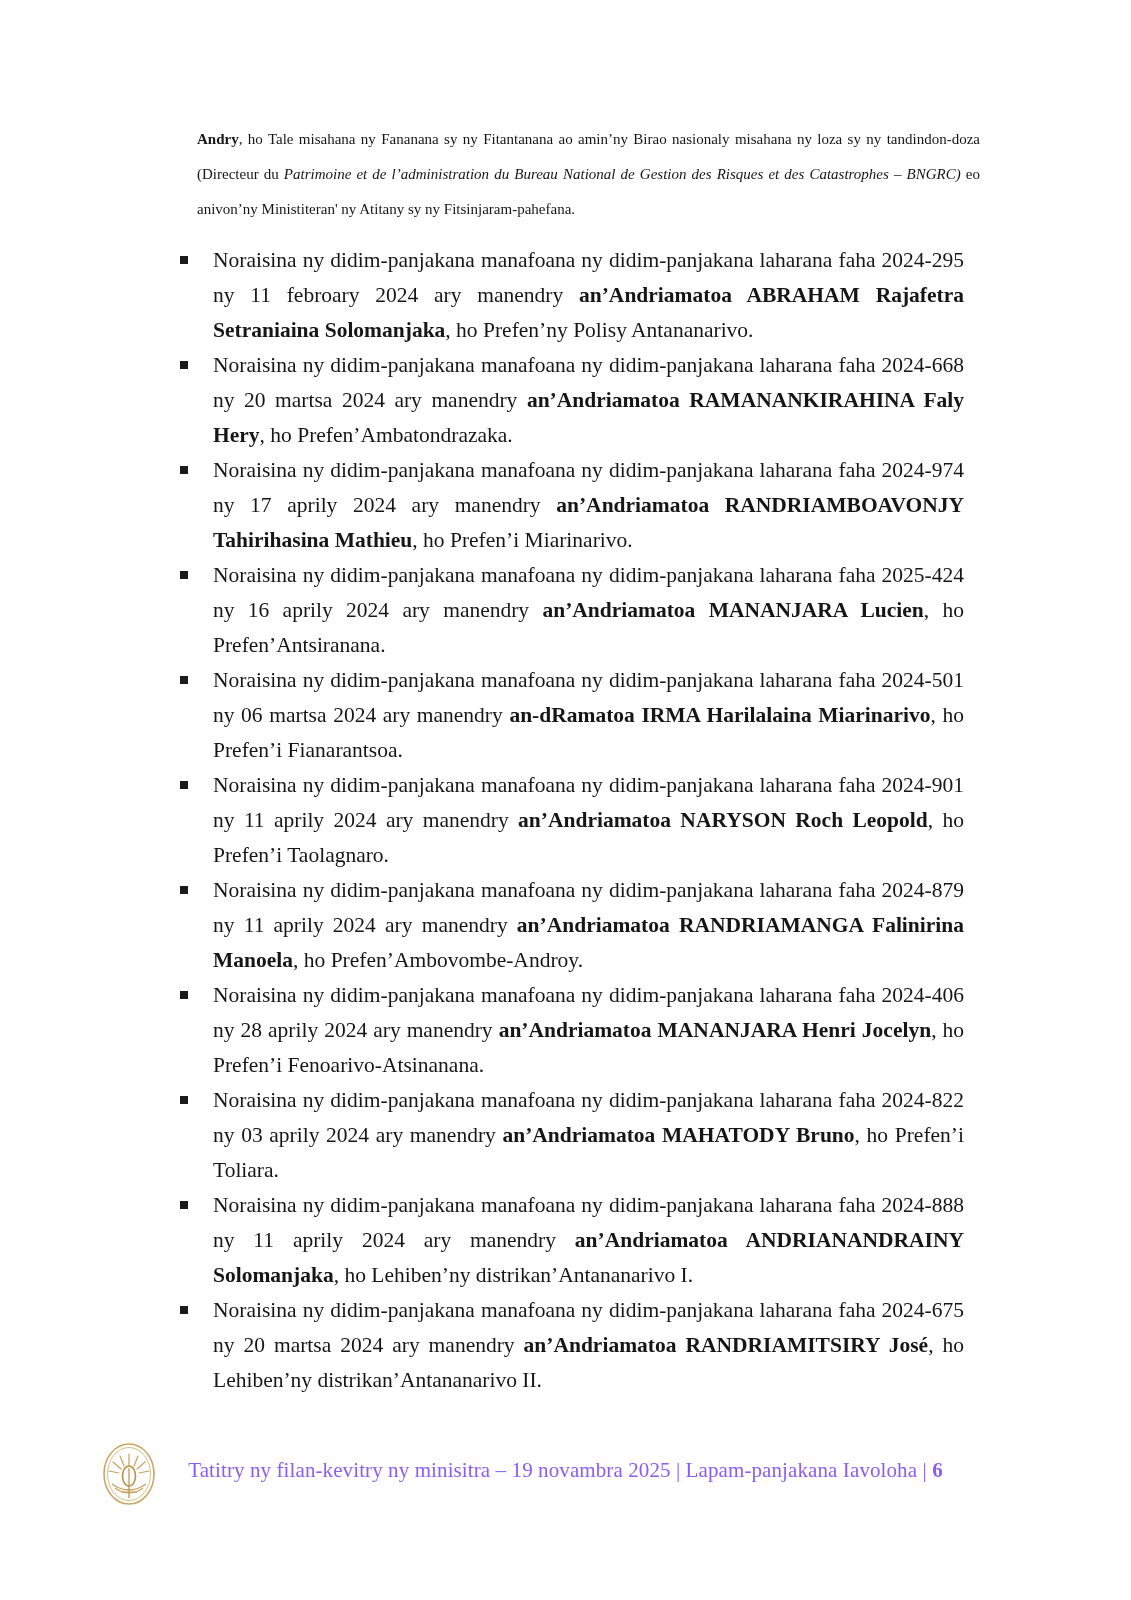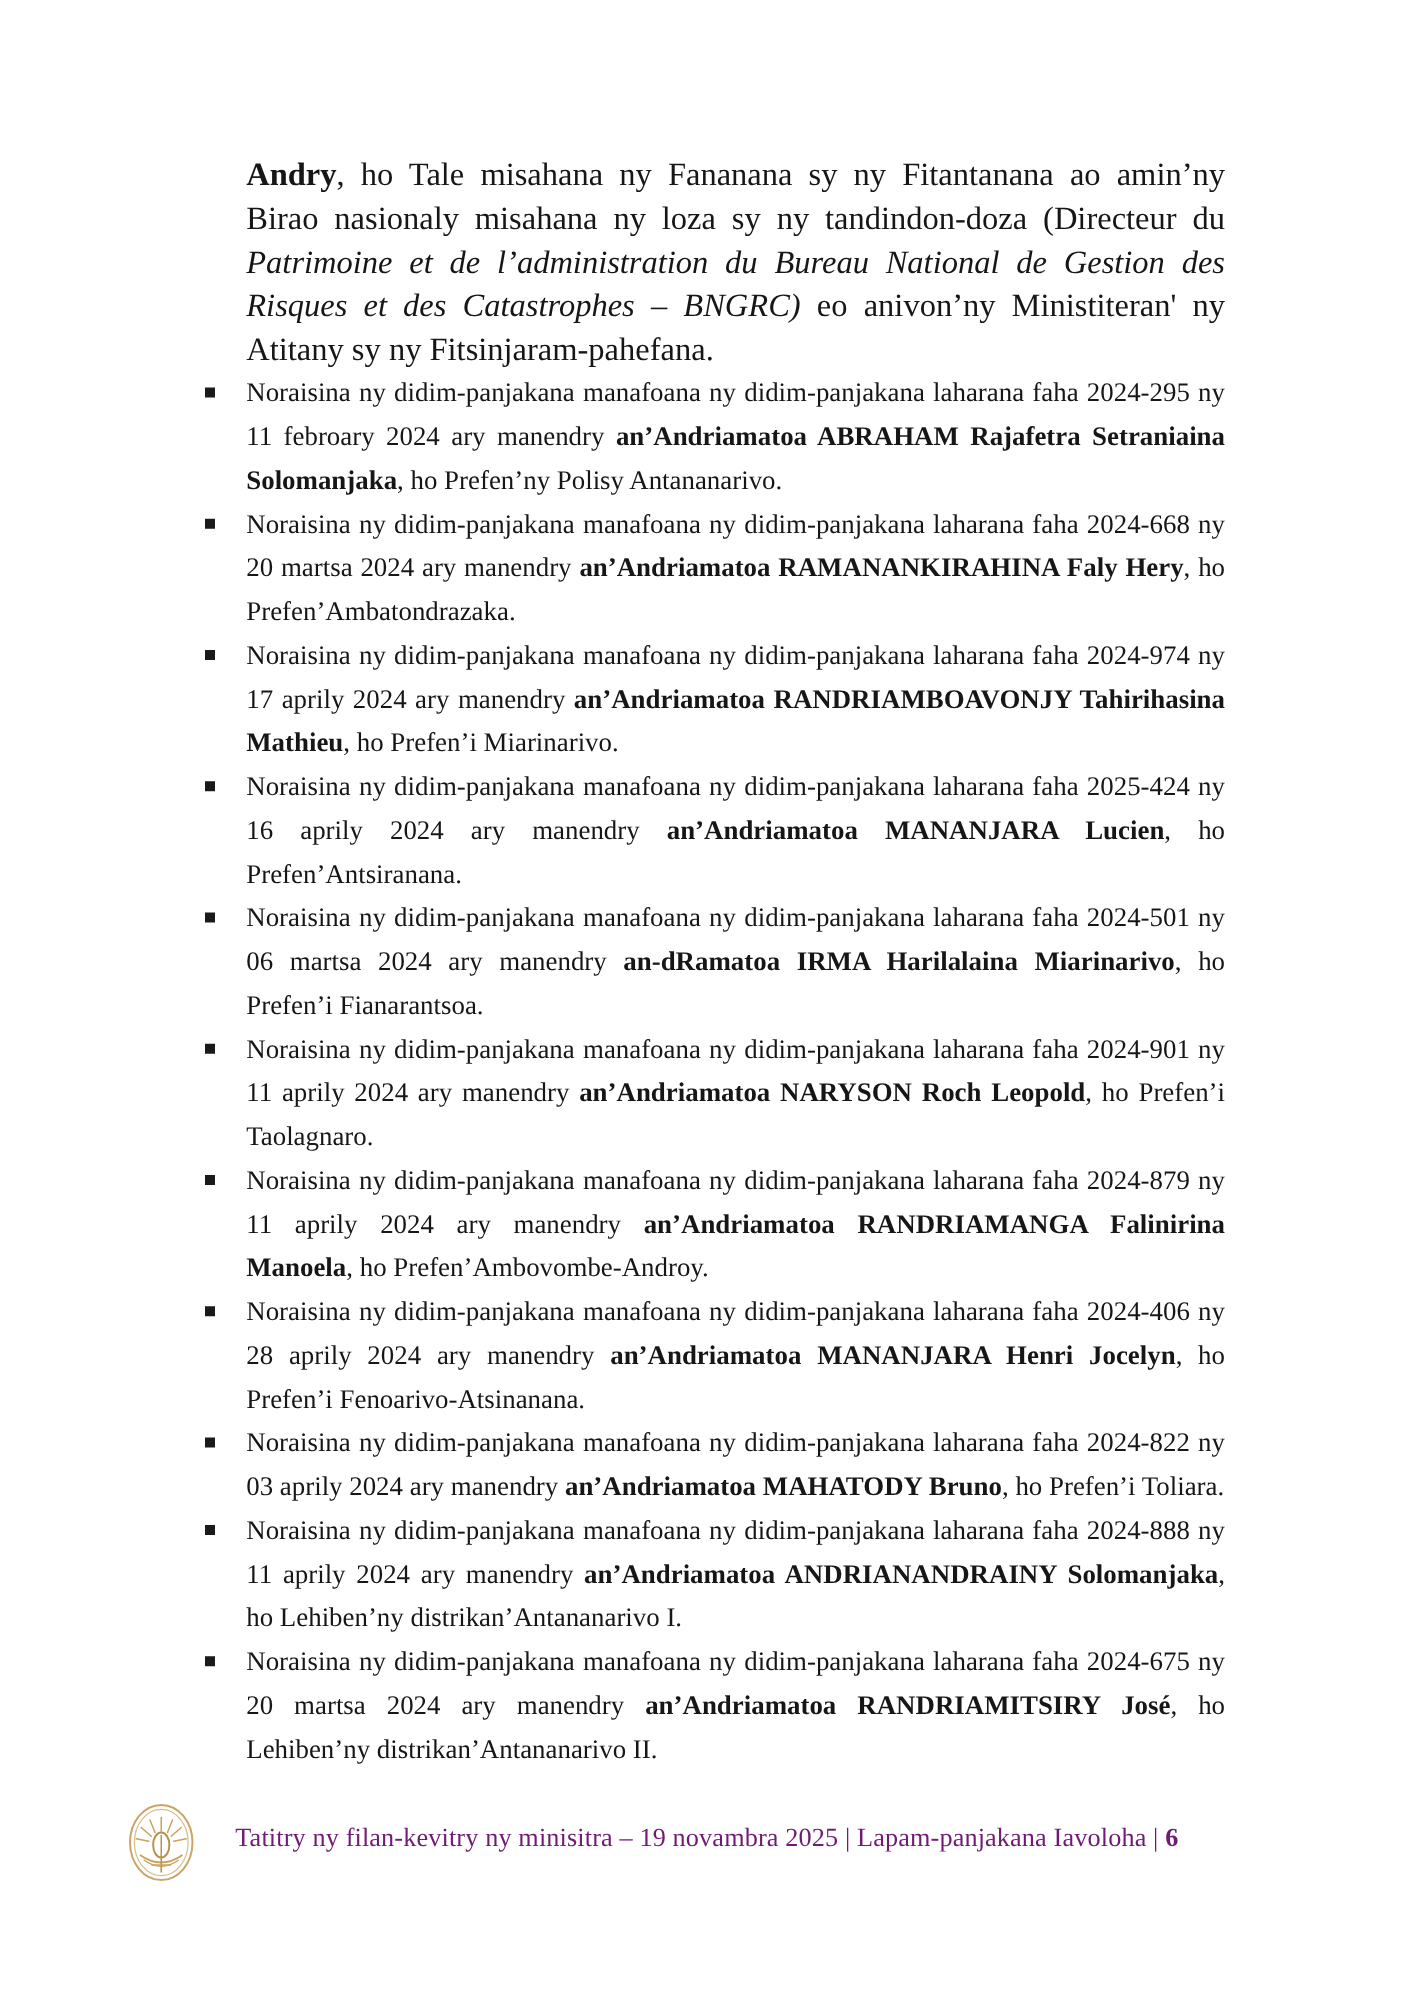--- a/index.html
+++ b/index.html
@@ -19,29 +19,29 @@
   }
   .content {
     position: absolute;
     left: 150px;
     top: 122px;
     width: 830px;
   }
   .para {
     text-align: justify;
     text-justify: inter-word;
-    font-size: 26px;
+    font-size: 15px;
     line-height: 35px;
     margin: 0 0 0 0;
     padding-left: 47px;
     hyphens: none;
   }
   .list {
     list-style: none;
-    margin: 0;
+    margin: 16px;
     padding: 0;
   }
   .list-item {
     position: relative;
     padding-left: 47px;
     text-align: justify;
     text-justify: inter-word;
     font-size: 21.5px;
     line-height: 35px;
     margin: 0;
@@ -76,21 +76,21 @@
     height: 68px;
   }
   .footer-text {
     position: absolute;
     left: 0;
     top: 26px;
     width: 1131px;
     text-align: center;
     font-size: 21px;
     font-family: "Liberation Serif", "DejaVu Serif", serif;
-    color: #701a75;
+    color: #8b5cf6;
     letter-spacing: 0.1px;
   }
   .footer-text .pagenum {
     font-weight: bold;
   }
 </style>
 </head>
 <body>
 
 <div class="page">

